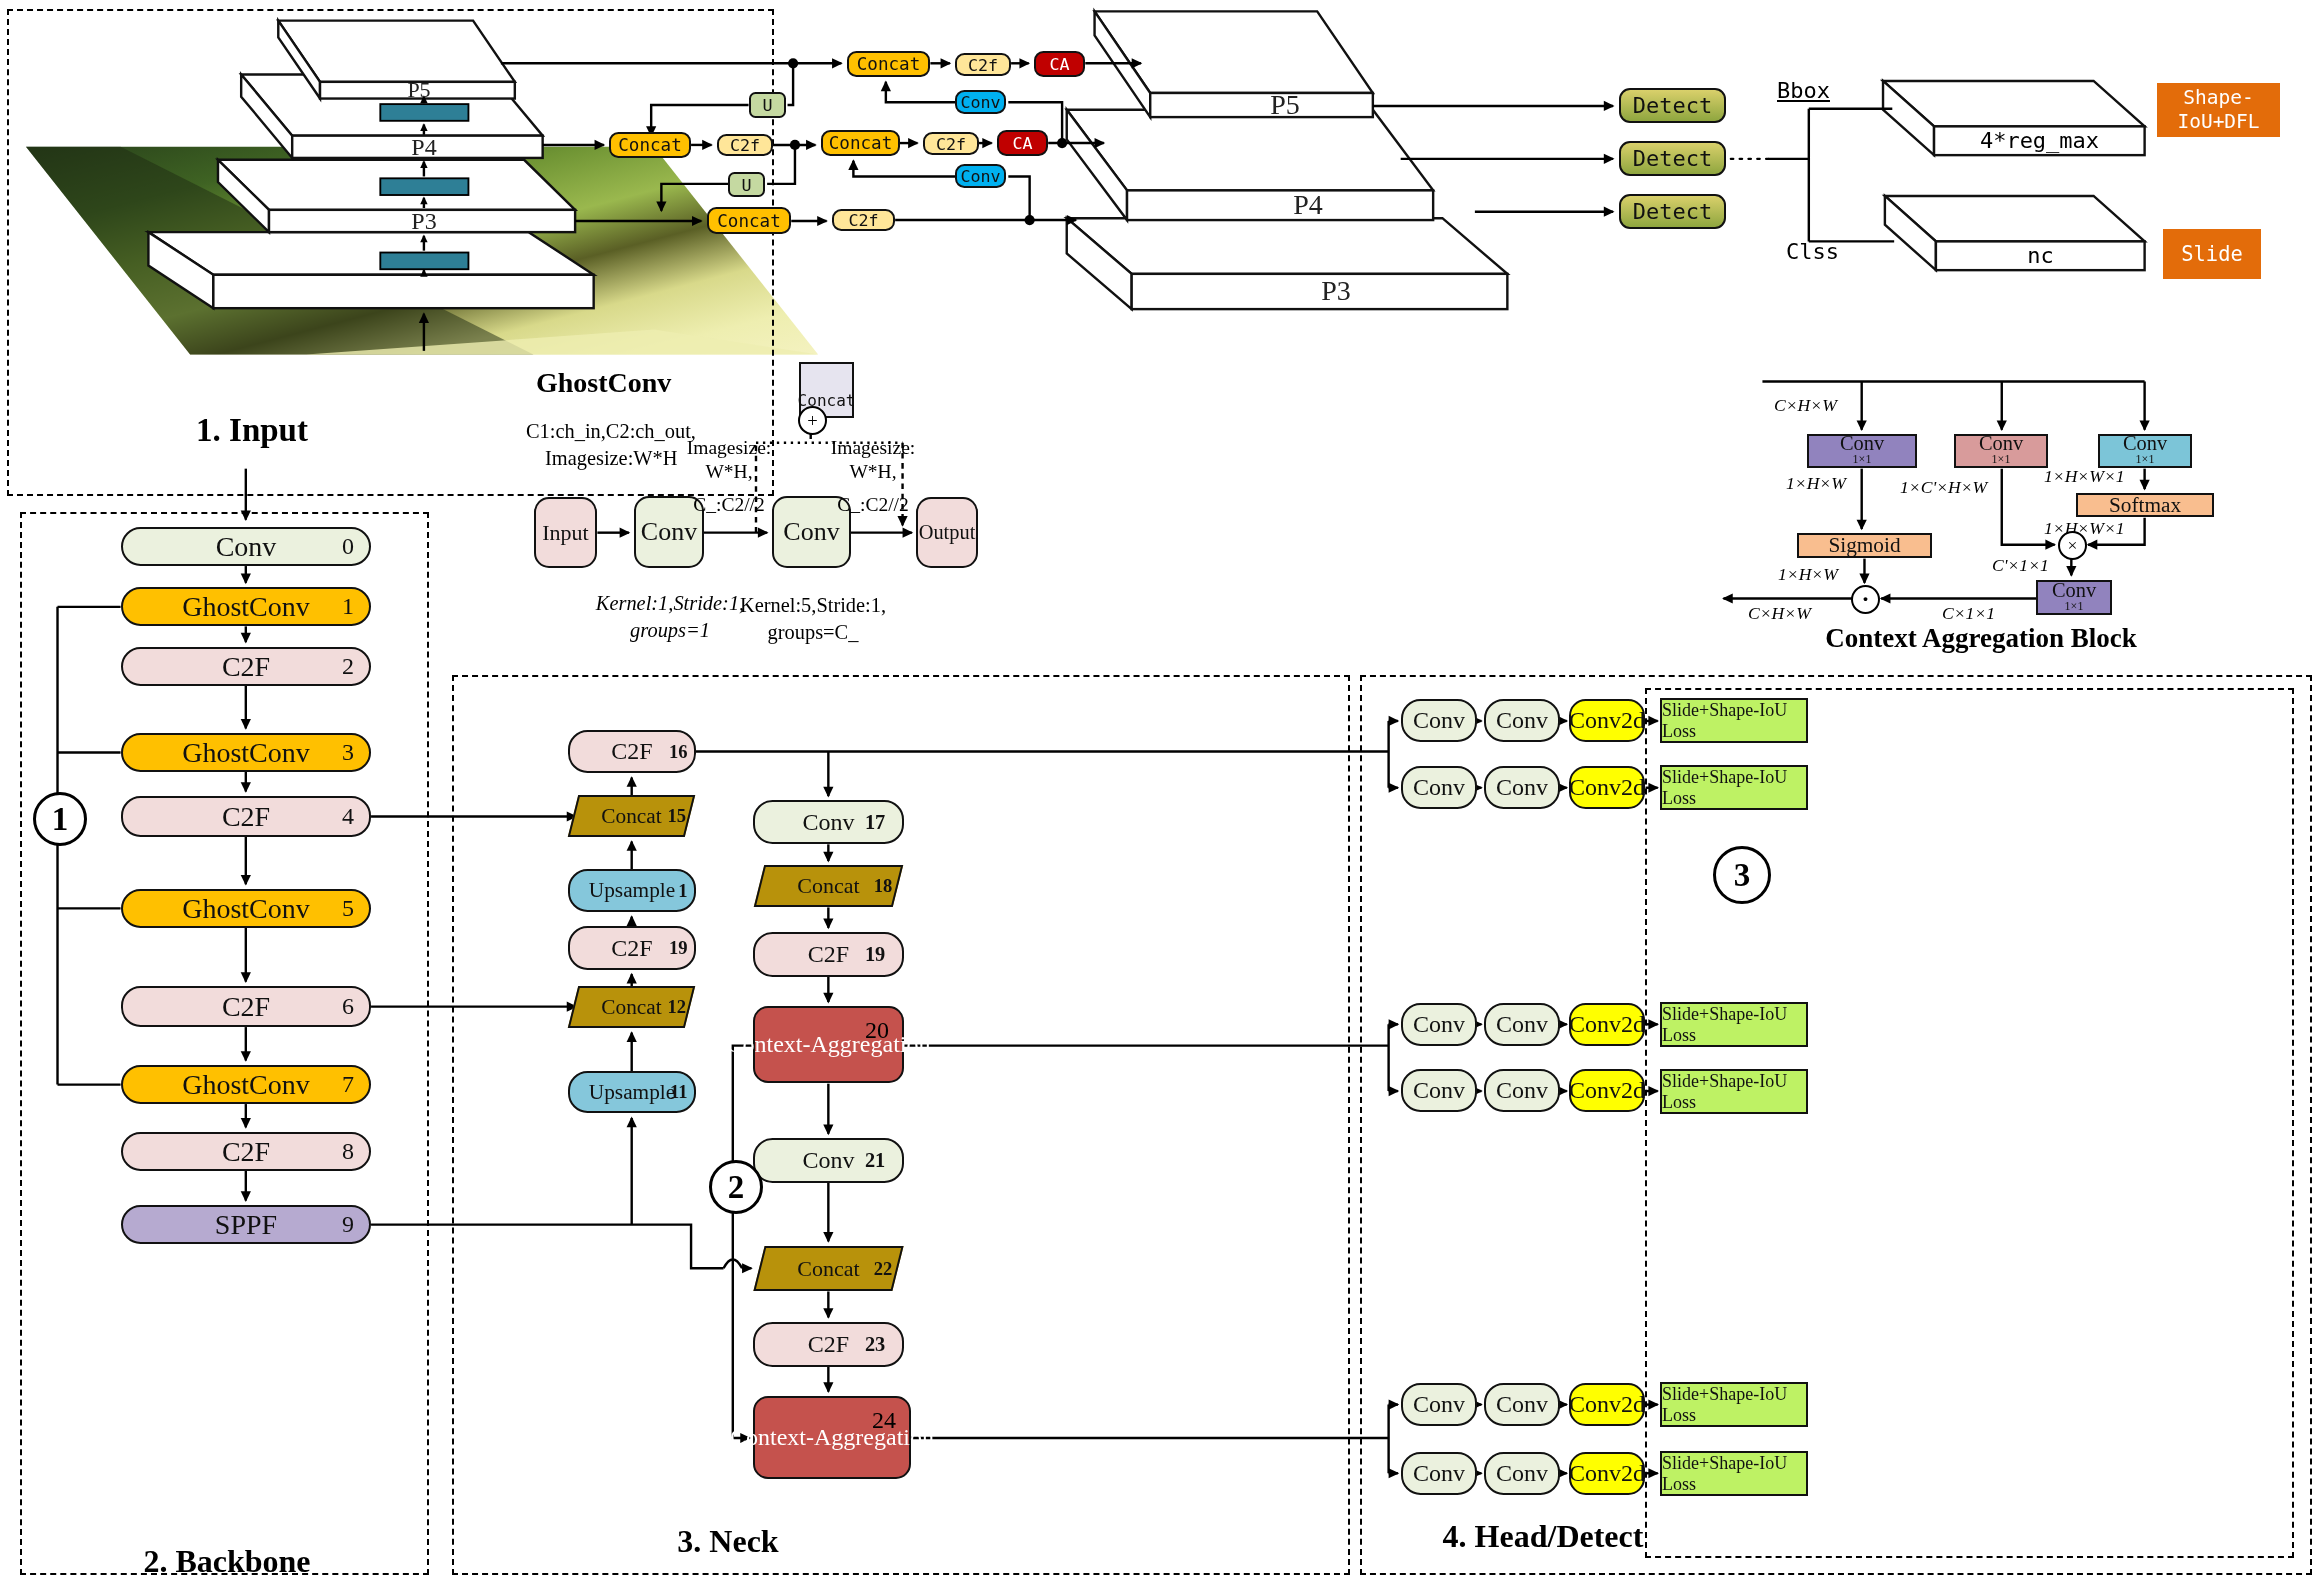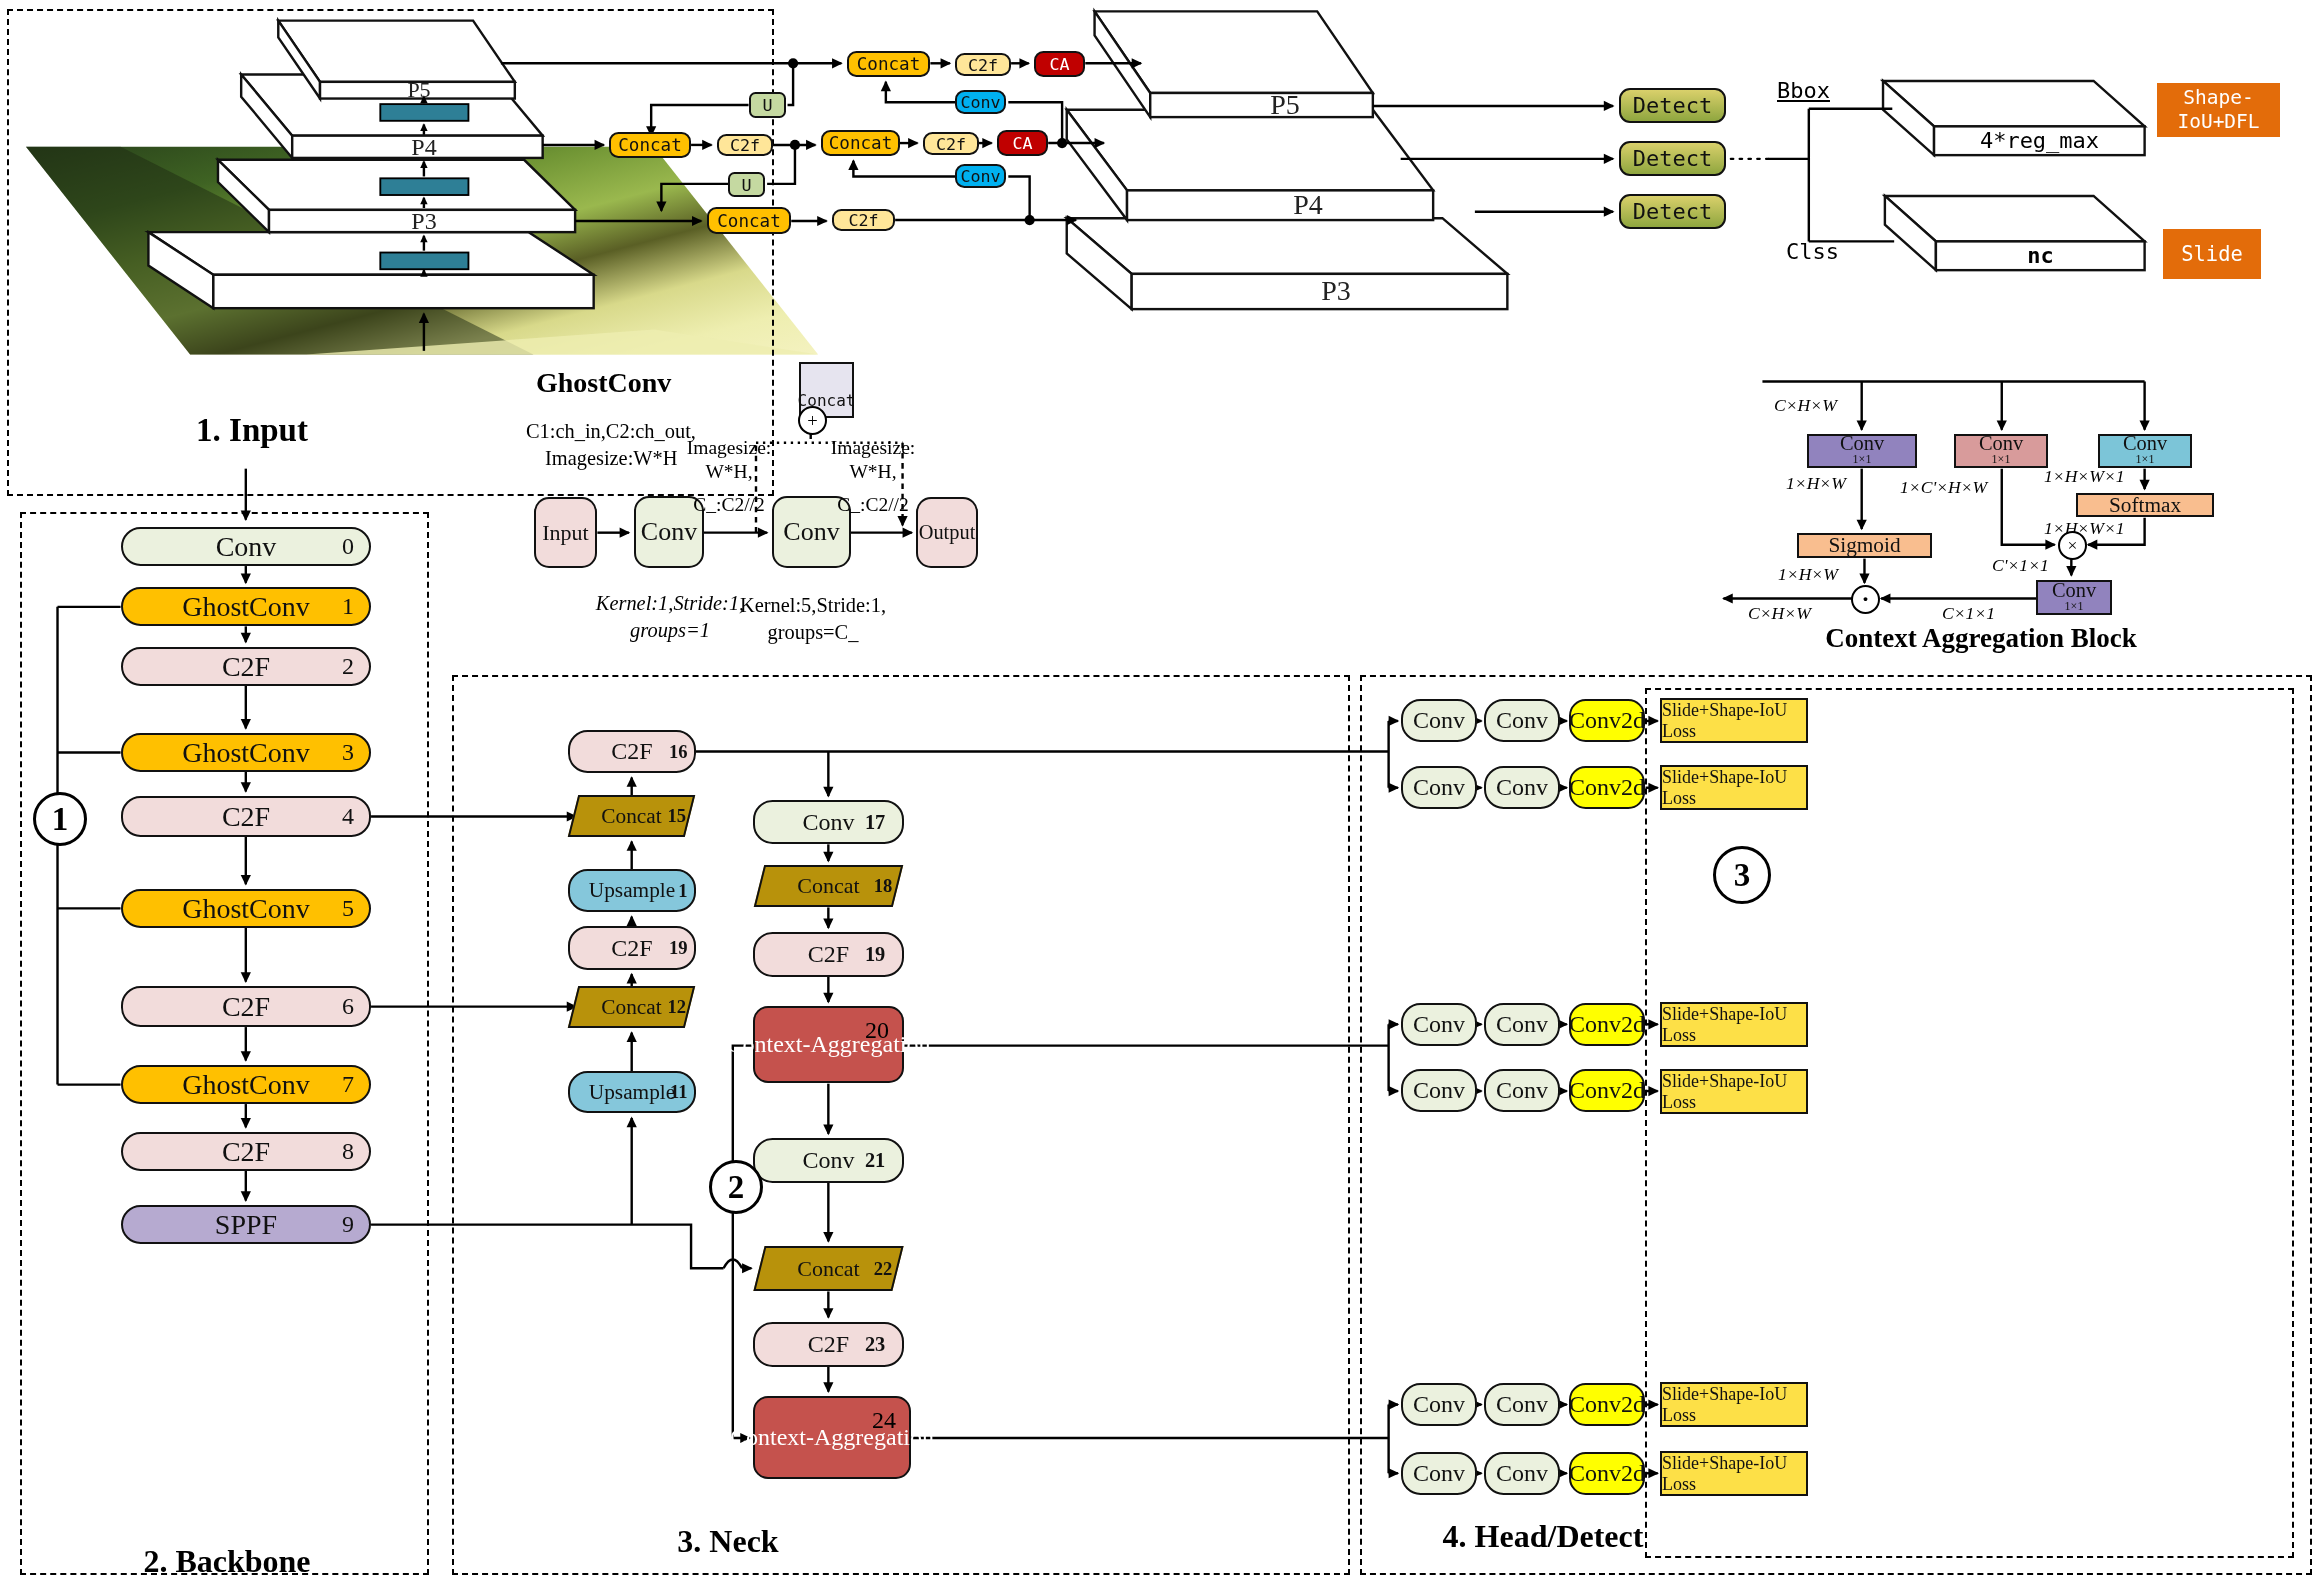--- a/index.html
+++ b/index.html
@@ -21,21 +21,21 @@
   .para{transform:skewX(-14deg);}
   .para>.inner{transform:skewX(14deg);display:flex;align-items:center;justify-content:center;width:100%;height:100%;position:relative;}
   .seclab{position:absolute;transform:translateX(-50%);font-weight:bold;font-size:33px;color:#000;white-space:nowrap;}
   .circnum{position:absolute;width:48px;height:48px;border:3.2px solid #000;border-radius:50%;background:#fff;
            display:flex;align-items:center;justify-content:center;font-weight:bold;font-size:33px;z-index:5;}
   .plabel{position:absolute;font-size:28px;color:#222;transform:translate(-50%,-50%);font-family:"Liberation Serif",serif;}
   .dim{position:absolute;font-style:italic;font-size:17.6px;white-space:nowrap;}
   .ctx{background:#C5524D;color:#fff;flex-direction:row;line-height:27px;font-size:24px;}
   .ctx .num{color:#000;top:9.3px;right:13px;}
   .convp{background:#EBF1DE;} .c2fp{background:#F2DCDB;} .ghostp{background:#FFC000;}
-  .headloss{background:#fde047;font-size:18px;}
+  .headloss{background:#bef264;font-size:18px;}
   .detect{background:linear-gradient(180deg,#D9D06B 0%,#8FA63F 100%);border-radius:11px;font-size:22px;}
   .opc{position:absolute;width:25px;height:25px;border-radius:50%;background:#fff;border:2.4px solid #000;
        display:flex;align-items:center;justify-content:center;font-size:18.6px;z-index:4;}
 </style>
 </head>
 <body>
 
 <div id="canvas">
 
 <svg class="wires" width="2319" height="1582" viewBox="0 0 2500 1705">
@@ -273,21 +273,21 @@
 <div class="box mono r10" style="left:955px;top:164px;width:51px;height:24px;background:#00B0F0;font-size:16.7px;border-width:2.2px;">Conv</div>
 
 <div class="box mono detect" style="left:1619px;top:88px;width:107px;height:35px;border-width:2.4px;">Detect</div>
 <div class="box mono detect" style="left:1619px;top:141px;width:107px;height:35px;border-width:2.4px;">Detect</div>
 <div class="box mono detect" style="left:1619px;top:194px;width:107px;height:35px;border-width:2.4px;">Detect</div>
 
 <div style="position:absolute;left:1767px;top:37px;width:517px;height:255px;background:#BFDDE6;border:2.4px dashed #000;border-radius:39px;z-index:-1;"></div>
 <div class="mono" style="position:absolute;left:1777px;top:78px;font-size:22px;text-decoration:underline;">Bbox</div>
 <div class="mono" style="position:absolute;left:1786px;top:239px;font-size:22px;">Clss</div>
 <div class="mono" style="position:absolute;left:1934px;top:126px;width:211px;height:29px;display:flex;align-items:center;justify-content:center;font-size:22px;">4*reg_max</div>
-<div class="mono" style="position:absolute;left:1936px;top:241px;width:209px;height:29px;display:flex;align-items:center;justify-content:center;font-size:22px;font-weight:bold;">nc</div>
+<div class="mono" style="position:absolute;left:1936px;top:241px;width:209px;height:29px;display:flex;align-items:center;justify-content:center;font-size:22px;">nc</div>
 <div class="mono" style="position:absolute;left:2157px;top:83px;width:123px;height:54px;background:#E36C0A;color:#fff;font-size:19.5px;display:flex;flex-direction:column;align-items:center;justify-content:center;line-height:24px;">
   <span>Shape-</span>
   <span>IoU+DFL</span>
 </div>
 <div class="mono" style="position:absolute;left:2163px;top:229px;width:98px;height:50px;background:#E36C0A;color:#fff;font-size:20.4px;display:flex;align-items:center;justify-content:center;">Slide</div>
 
 <div class="box pill convp" style="left:121px;top:527px;width:250px;height:39px;">
       <span class="lbl30">Conv</span>
       <span class="num">0</span>
     </div>

